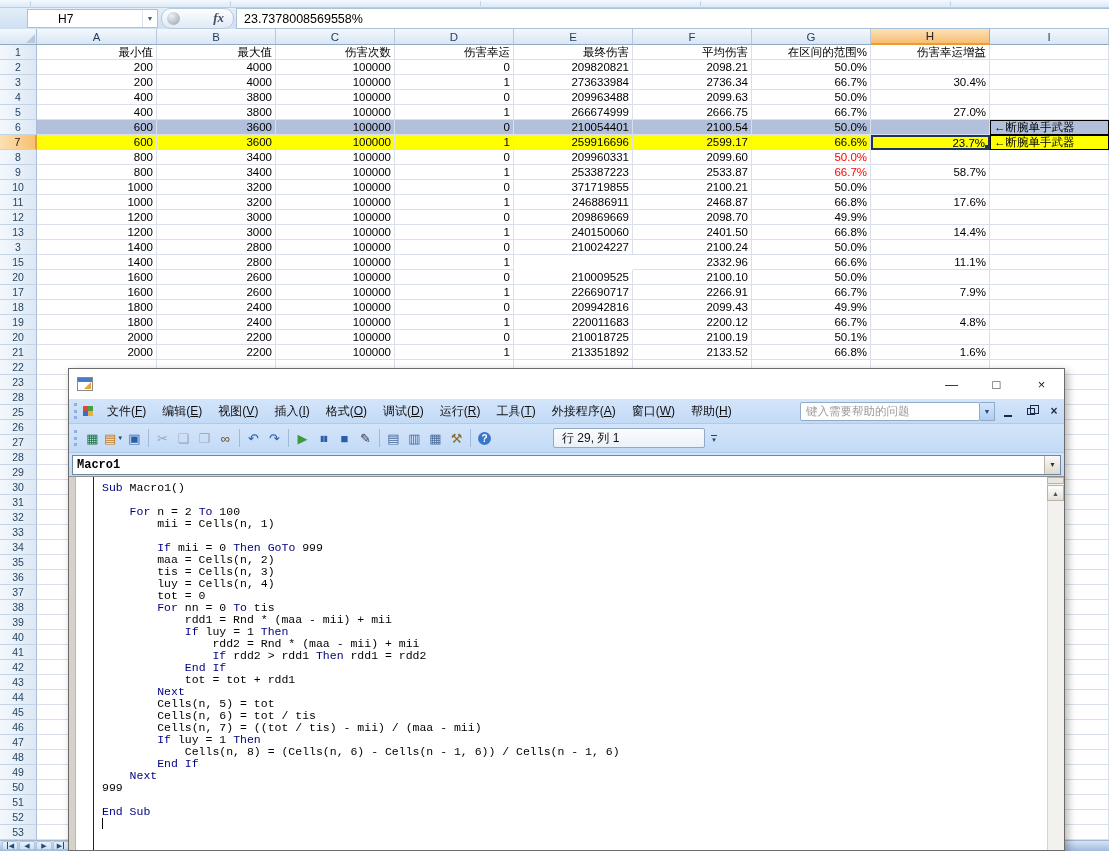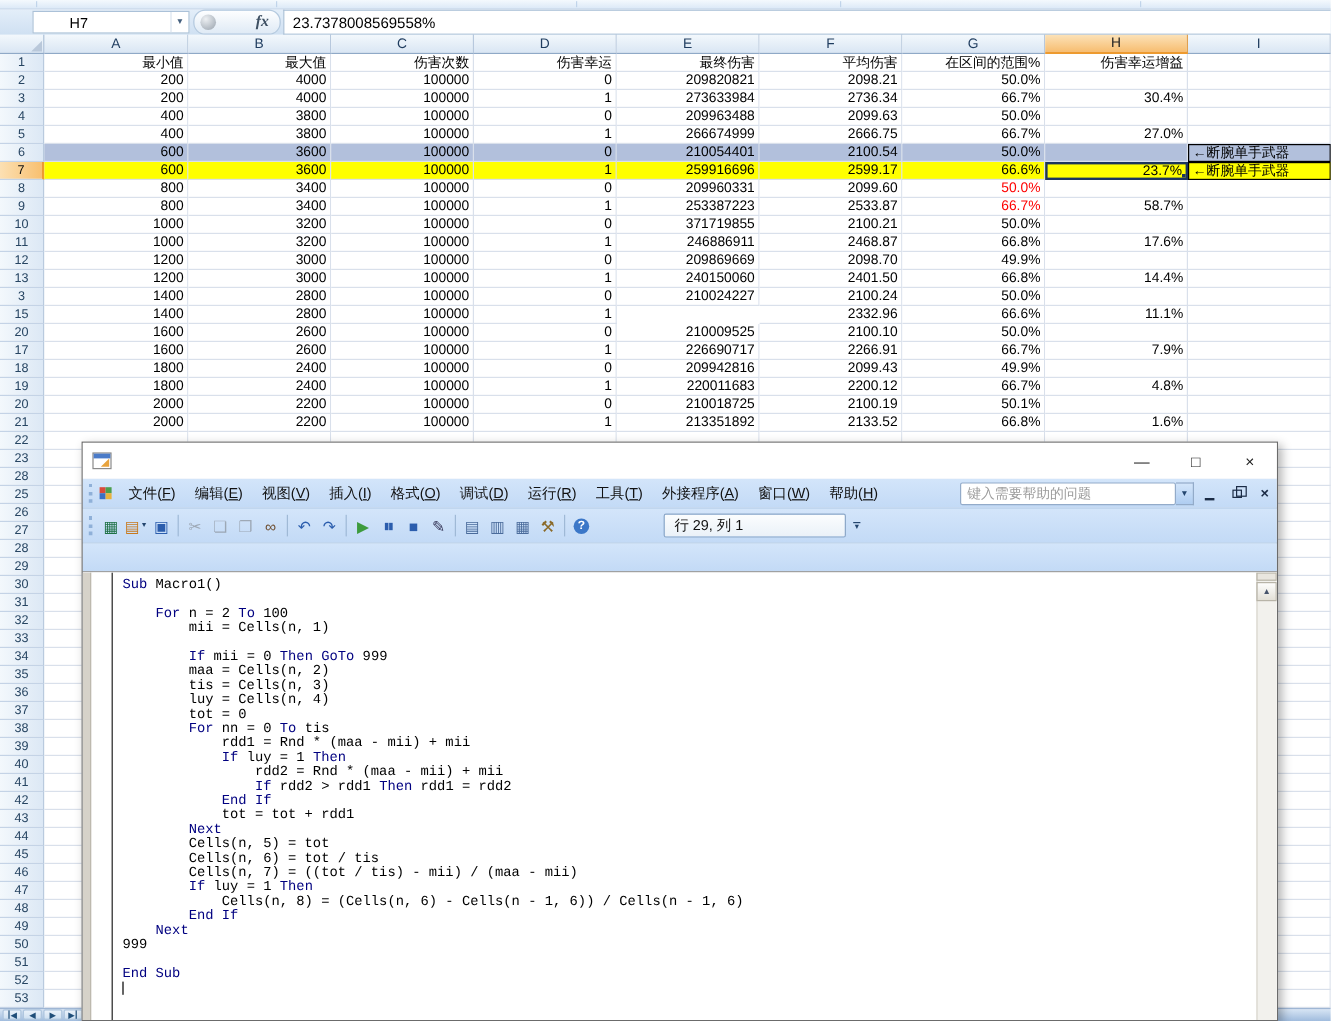--- a/index.html
+++ b/index.html
@@ -943,20 +943,24 @@
     <span class="posfield">
       <span>行 29, 列 1</span>
     </span>
     <span class="tchev">
         <span class="l"></span>
         <span class="a">▾</span>
       </span>
   </div>
 
   <div class="vcombos">
+    <span class="combo proc">
+      <span class="ctxt">Macro1</span>
+      <span class="cdd">▼</span>
+    </span>
   </div>
 
   <div class="vcode">
     <div class="cmargin"></div>
     <div class="cmargin2"></div>
     <div class="codelines"><div class="ln"><span class="kw">Sub</span><span> Macro1()</span></div><div class="ln"></div><div class="ln"><span>    </span><span class="kw">For</span><span> n = 2 </span><span class="kw">To</span><span> 100</span></div><div class="ln"><span>        mii = Cells(n, 1)</span></div><div class="ln"></div><div class="ln"><span>        </span><span class="kw">If</span><span> mii = 0 </span><span class="kw">Then</span><span> </span><span class="kw">GoTo</span><span> 999</span></div><div class="ln"><span>        maa = Cells(n, 2)</span></div><div class="ln"><span>        tis = Cells(n, 3)</span></div><div class="ln"><span>        luy = Cells(n, 4)</span></div><div class="ln"><span>        tot = 0</span></div><div class="ln"><span>        </span><span class="kw">For</span><span> nn = 0 </span><span class="kw">To</span><span> tis</span></div><div class="ln"><span>            rdd1 = Rnd * (maa - mii) + mii</span></div><div class="ln"><span>            </span><span class="kw">If</span><span> luy = 1 </span><span class="kw">Then</span></div><div class="ln"><span>                rdd2 = Rnd * (maa - mii) + mii</span></div><div class="ln"><span>                </span><span class="kw">If</span><span> rdd2 &gt; rdd1 </span><span class="kw">Then</span><span> rdd1 = rdd2</span></div><div class="ln"><span>            </span><span class="kw">End If</span></div><div class="ln"><span>            tot = tot + rdd1</span></div><div class="ln"><span>        </span><span class="kw">Next</span></div><div class="ln"><span>        Cells(n, 5) = tot</span></div><div class="ln"><span>        Cells(n, 6) = tot / tis</span></div><div class="ln"><span>        Cells(n, 7) = ((tot / tis) - mii) / (maa - mii)</span></div><div class="ln"><span>        </span><span class="kw">If</span><span> luy = 1 </span><span class="kw">Then</span></div><div class="ln"><span>            Cells(n, 8) = (Cells(n, 6) - Cells(n - 1, 6)) / Cells(n - 1, 6)</span></div><div class="ln"><span>        </span><span class="kw">End If</span></div><div class="ln"><span>    </span><span class="kw">Next</span></div><div class="ln"><span>999</span></div><div class="ln"></div><div class="ln"><span class="kw">End Sub</span></div><div class="ln"><span class="cursor"></span></div></div>
     <div class="vscroll"></div>
     <div class="vs-split"></div>
     <div class="vs-up">▲</div>
   </div>

